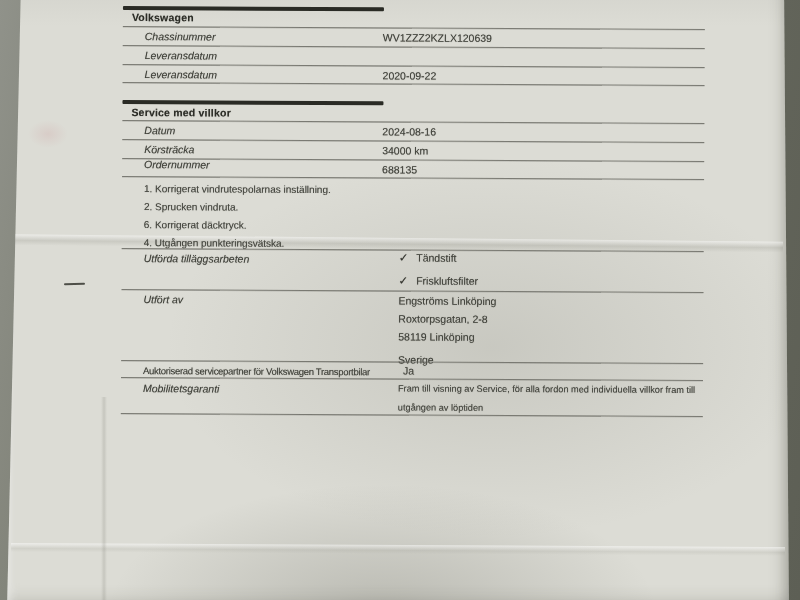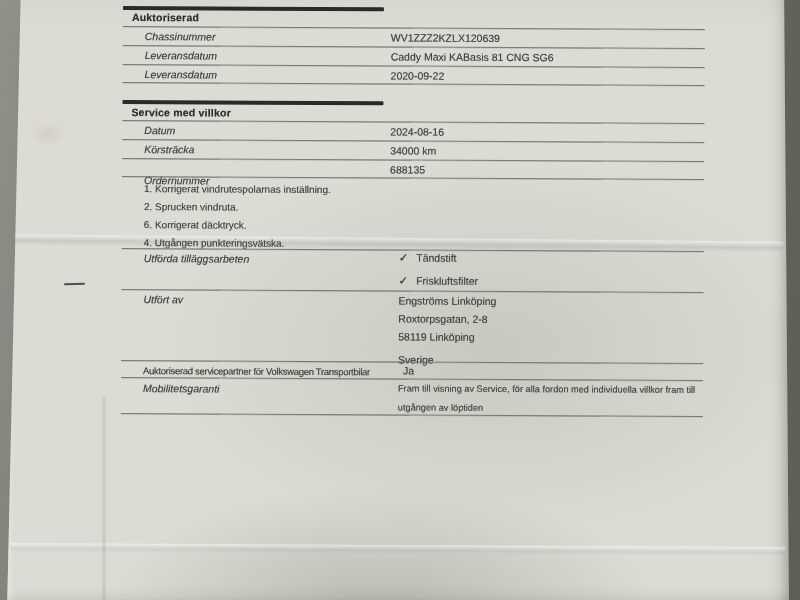--- a/index.html
+++ b/index.html
@@ -49,21 +49,21 @@
     position:absolute;left:123px;top:0;width:582px;height:600px;
     color:#42433c;font-size:10.5px;line-height:13px;
     transform:rotate(0.3deg);transform-origin:0 0;
     text-shadow:0 0 0.7px rgba(62,63,56,0.55);
   }
   .doc *{position:absolute;white-space:nowrap;}
   .bar{left:0;width:261px;height:4px;background:#2a2b25;border-radius:1px;}
   .sep{left:0;width:582px;height:1px;background:rgba(104,105,97,0.85);box-shadow:0 0.5px 0.6px rgba(110,110,102,0.35);}
   .sec-title{left:9px;font-weight:bold;font-size:10.5px;color:#2c2d27;letter-spacing:0.2px;}
   .lbl{left:22px;font-style:italic;}
-  .val{left:268px;text-align:center;}
+  .val{left:260px;text-align:center;}
   .val2{left:277px;}
   .remark{left:22px;font-size:10px;color:#45463f;}
   .chk{left:277px;display:flex;gap:8px;align-items:baseline;}
   .chk .glyph{position:static;font-weight:bold;font-size:11.5px;color:#34352f;}
   .chk .itm{position:static;}
   .lbl-long{left:22px;font-size:9.5px;letter-spacing:-0.3px;}
   .val-ja{left:282px;}
   .mob-val{left:277px;font-size:9.2px;line-height:19px;width:322px;white-space:normal;color:#45463f;}
 </style>
 </head>
@@ -73,48 +73,47 @@
   <div class="crease-h1"></div>
   <div class="crease-h2"></div>
   <div class="crease-v"></div>
   <div class="smudge"></div>
   <div class="stray-mark"></div>
 </div>
 
 <div class="doc">
 
   <div class="bar" style="top:6px"></div>
-  <div class="sec-title" style="top:11px">Auktoriserad</div>
+  <div class="sec-title" style="top:11px">Volkswagen</div>
   <div class="sep" style="top:26px"></div>
 
   <div class="lbl" style="top:30px">Chassinummer</div>
   <div class="val" style="top:30px">WV1ZZZ2KZLX120639</div>
   <div class="sep" style="top:45px"></div>
 
   <div class="lbl" style="top:49px">Leveransdatum</div>
-  <div class="val" style="top:49px">Caddy Maxi KABasis 81 CNG SG6</div>
   <div class="sep" style="top:64px"></div>
 
   <div class="lbl" style="top:68px">Leveransdatum</div>
   <div class="val" style="top:68px">2020-09-22</div>
   <div class="sep" style="top:82px"></div>
 
   <div class="bar" style="top:100px"></div>
   <div class="sec-title" style="top:106px">Service med villkor</div>
   <div class="sep" style="top:120px"></div>
 
   <div class="lbl" style="top:124px">Datum</div>
   <div class="val" style="top:124px">2024-08-16</div>
   <div class="sep" style="top:139px"></div>
 
   <div class="lbl" style="top:143px">Körsträcka</div>
   <div class="val" style="top:143px">34000 km</div>
   <div class="sep" style="top:158px"></div>
 
-  <div class="lbl" style="top:174px">Ordernummer</div>
+  <div class="lbl" style="top:158px">Ordernummer</div>
   <div class="val" style="top:162px">688135</div>
   <div class="sep" style="top:176px"></div>
 
   <div class="remark" style="top:182px">1. Korrigerat vindrutespolarnas inställning.</div>
   <div class="remark" style="top:200px">2. Sprucken vindruta.</div>
   <div class="remark" style="top:218px">6. Korrigerat däcktryck.</div>
   <div class="remark" style="top:236px">4. Utgången punkteringsvätska.</div>
   <div class="sep" style="top:248px"></div>
 
   <div class="lbl" style="top:252px">Utförda tilläggsarbeten</div>

